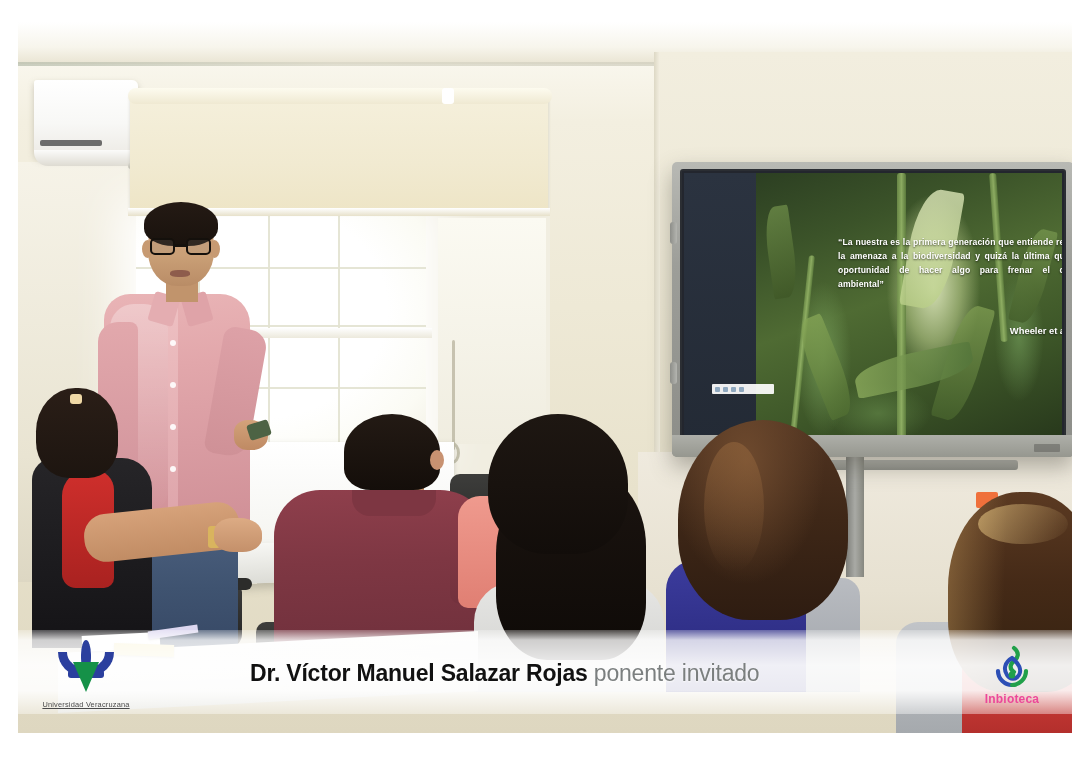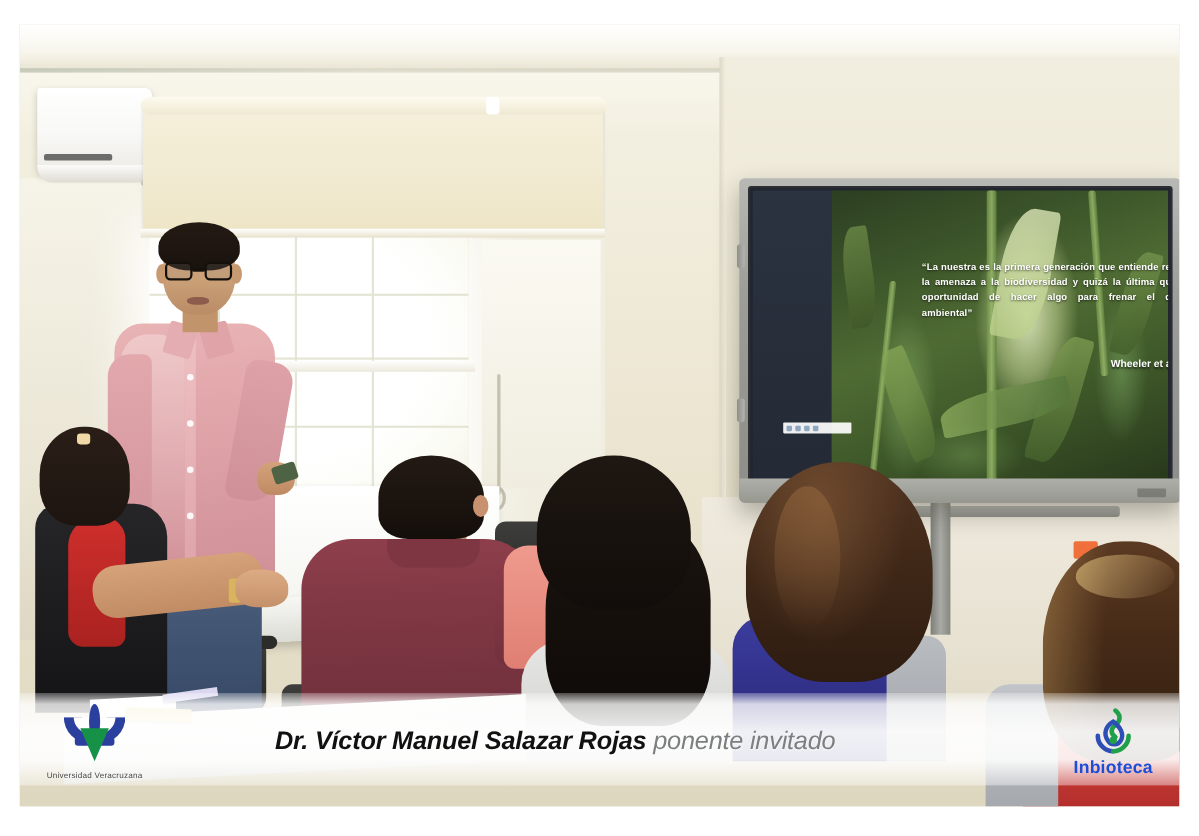--- a/index.html
+++ b/index.html
@@ -460,21 +460,20 @@
        rgba(255,255,255,.80) 12%,
        rgba(255,255,255,.93) 42%,
        rgba(255,255,255,.90) 72%,
        rgba(255,255,255,.40) 100%);
     display:flex; align-items:center;
   }
   #banner-text{
     position:absolute; left:220px; top:634px; width:730px; height:78px;
     display:flex; flex-direction:column; justify-content:center;
     gap:1px;
-    font-style:italic;
   }
   .cap-line{
     font-size:23px;
     line-height:30px;
     white-space:nowrap;
     letter-spacing:-0.2px;
     text-shadow:0 1px 2px rgba(255,255,255,.9);
   }
   .cap-line.l1{ padding-left:30px; }
   .cap-line.l2{ padding-left:12px; }
@@ -508,30 +507,30 @@
     background:#2b3f9e; border-radius:3px;
   }
   .uv-v{
     position:absolute; left:19px; top:22px;
     width:0; height:0;
     border-left:13px solid transparent;
     border-right:13px solid transparent;
     border-top:30px solid #159148;
   }
   .uv-text{
-    font-size:7.4px; color:#4a4a4a; letter-spacing:.2px; margin-top:8px;
+    font-size:7.4px; color:#4a4a4a; letter-spacing:.2px; margin-top:8px;text-decoration:underline;
   }
   
   #inb-logo{
     position:absolute; left:962px; top:636px; width:100px; height:78px;
     display:flex; flex-direction:column; align-items:center; justify-content:center;
   }
   .inb-mark{ position:relative; width:46px; height:46px; }
   .inb-text{
-    font-size:16px; color:#1d4ed8; font-weight:bold; letter-spacing:.2px; margin-top:1px;
+    font-size:12px; color:#ec4899; font-weight:bold; letter-spacing:.2px; margin-top:1px;
   }
 </style>
 </head>
 <body>
 
 <div id="canvas">
 
   <div id="photo">
 
     <div class="wall-back"></div>

